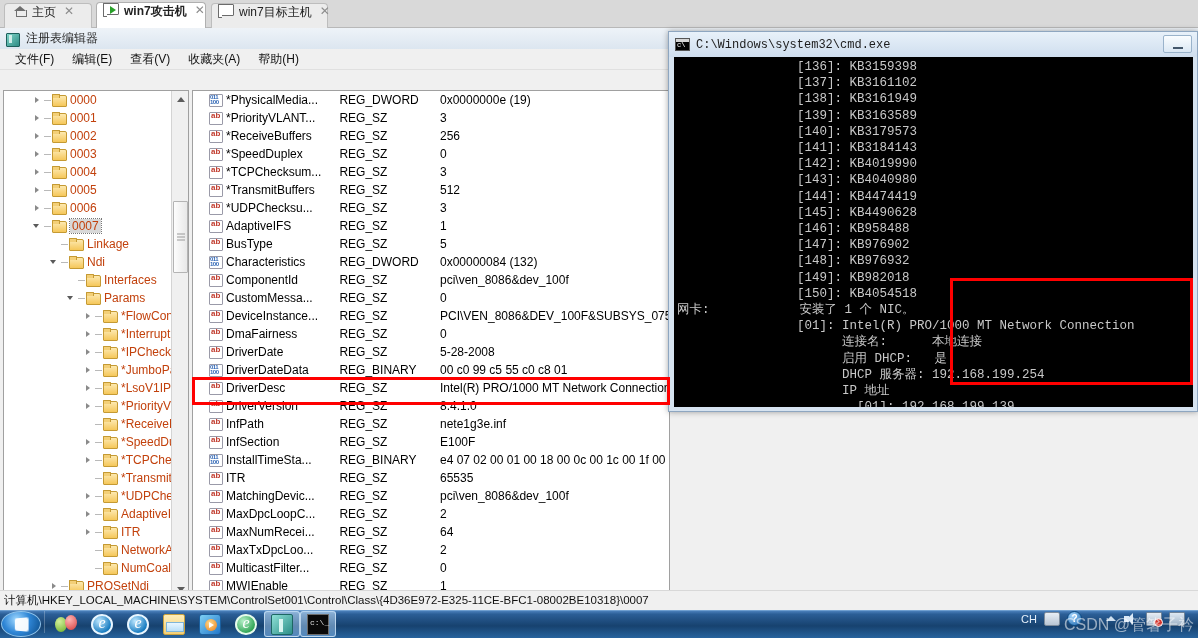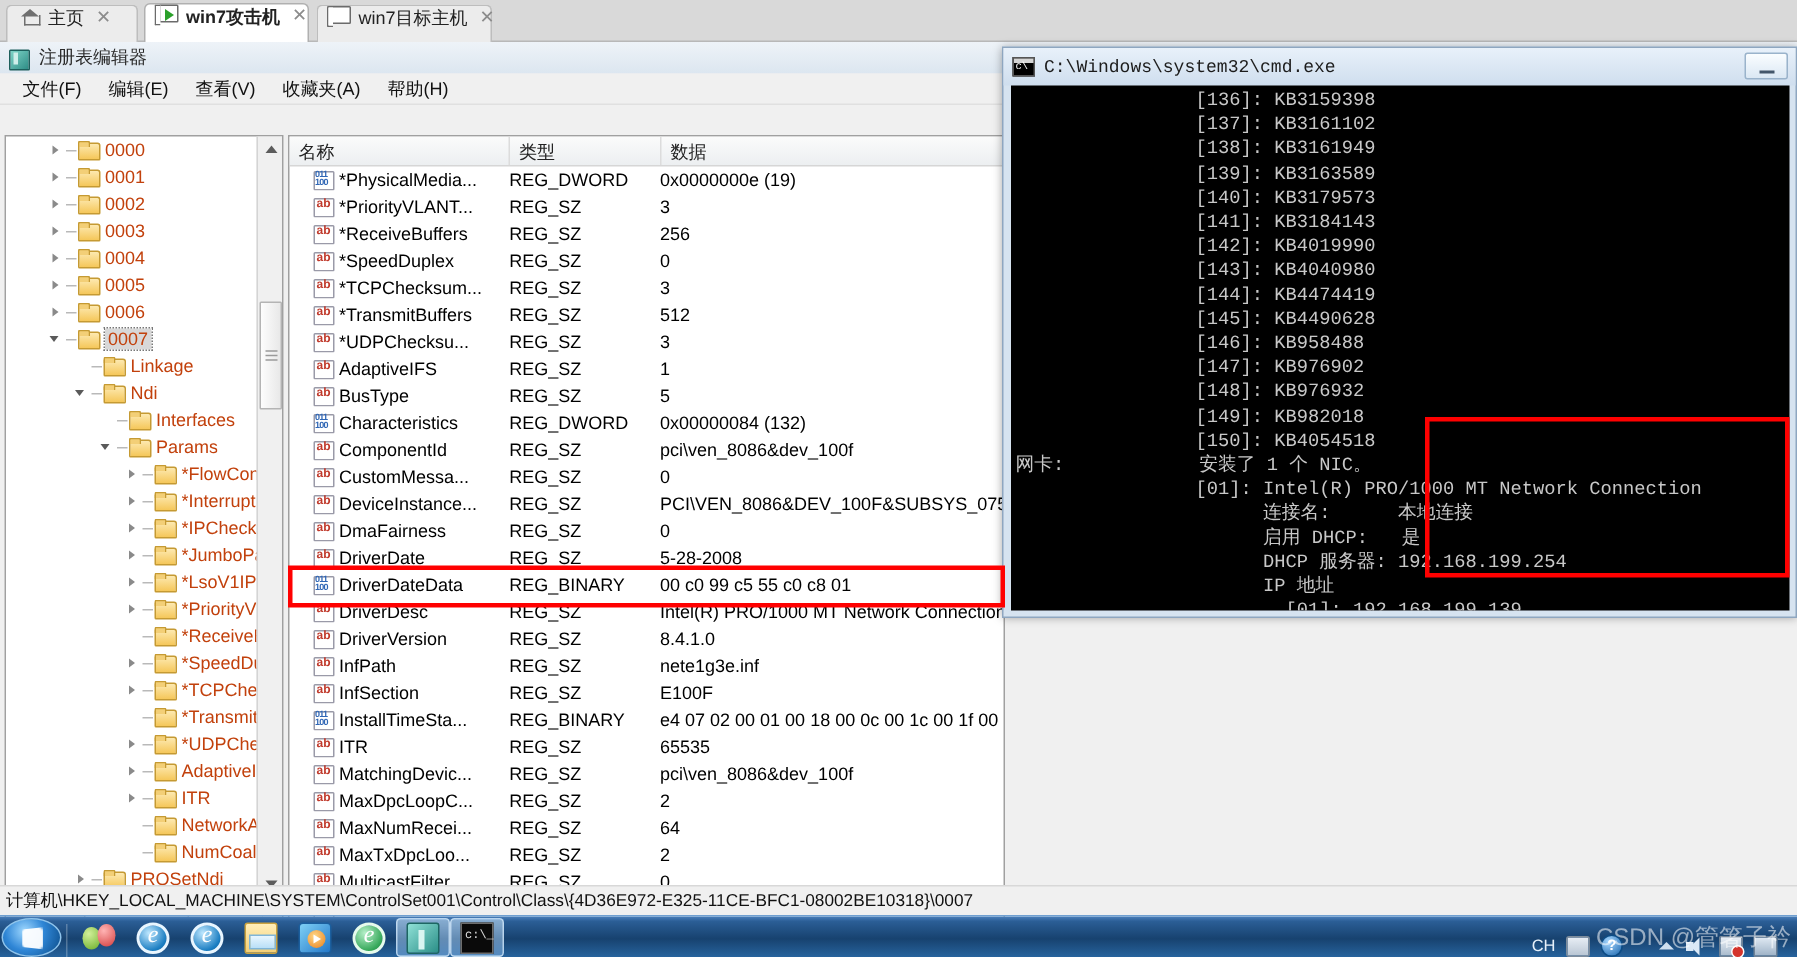--- a/index.html
+++ b/index.html
@@ -168,21 +168,21 @@
     background: #000; color: #c8c8c8;
     font-family: "Liberation Mono", "DejaVu Sans Mono", monospace;
     font-size: 12.5px; line-height: 16.2px; padding: 2px 0 0 3px; overflow: hidden;
     white-space: pre;
   }
 
   
   .taskbar {
     position: absolute; left: 0; bottom: 0; width: 1198px; height: 28px;
     background: linear-gradient(to bottom, #4a7fba 0%, #2b5e96 12%, #17426f 55%, #27639d 100%);
-    border-top: 1px solid #6f9fd0; display: flex; align-items: flex-end; margin-top: 29px;
+    border-top: 1px solid #6f9fd0; display: flex; align-items: flex-start; margin-top: 29px;
   }
   .start-orb {
     width: 40px; height: 26px; margin-left: 1px; border-radius: 50%;
     background: radial-gradient(circle at 38% 32%, #9fd8ff 0%, #2f86d6 45%, #0a4a86 100%);
     border: 1px solid #8fc4ec; position: relative; flex: none;
   }
   .start-orb:after {
     content: ""; position: absolute; left: 12px; top: 6px; width: 14px; height: 13px;
     background:
       linear-gradient(to right, #ffffff 47%, transparent 47%, transparent 53%, #ffffff 53%),
@@ -510,25 +510,20 @@
                 <i></i>
               </span>
           </div>
           <div class="sb-btn" style="left:165px;">
               <i class="sb-arrow right"></i>
             </div>
         </div>
       </div>
 
       <div class="list-pane">
-        <div class="lhead">
-          <div class="lh-name">名称</div>
-          <div class="lh-type">类型</div>
-          <div class="lh-data">数据</div>
-        </div>
         <div id="values-list">
             <div class="lrow">
               <div class="c-name">
                 <span class="vi bin"></span>
                 <span>*PhysicalMedia...</span>
               </div>
               <div class="c-type">REG_DWORD</div>
               <div class="c-data">0x0000000e (19)</div>
             </div>
             <div class="lrow">

